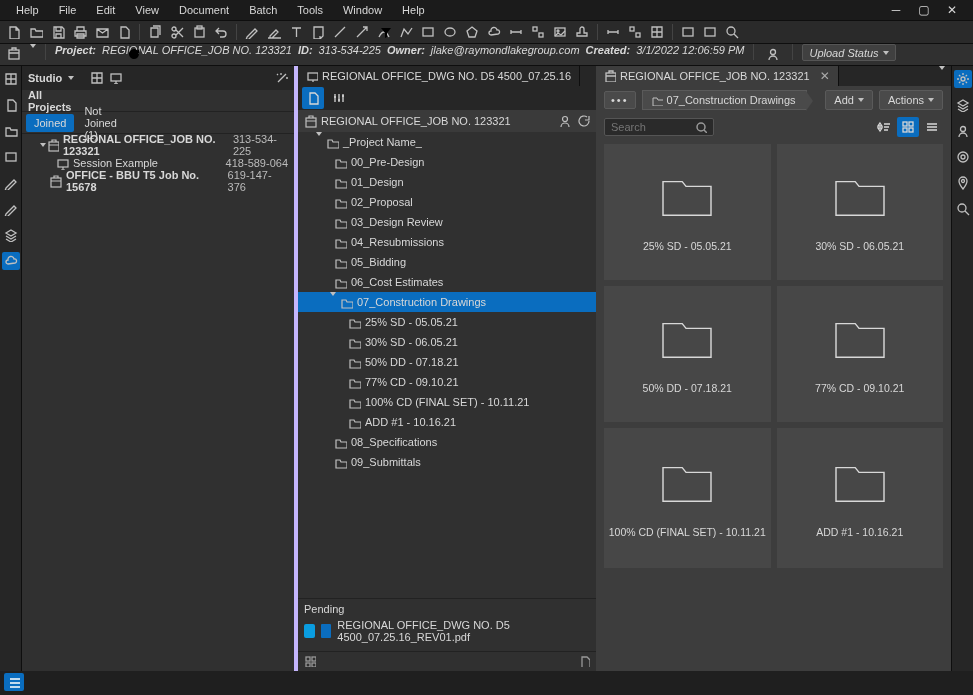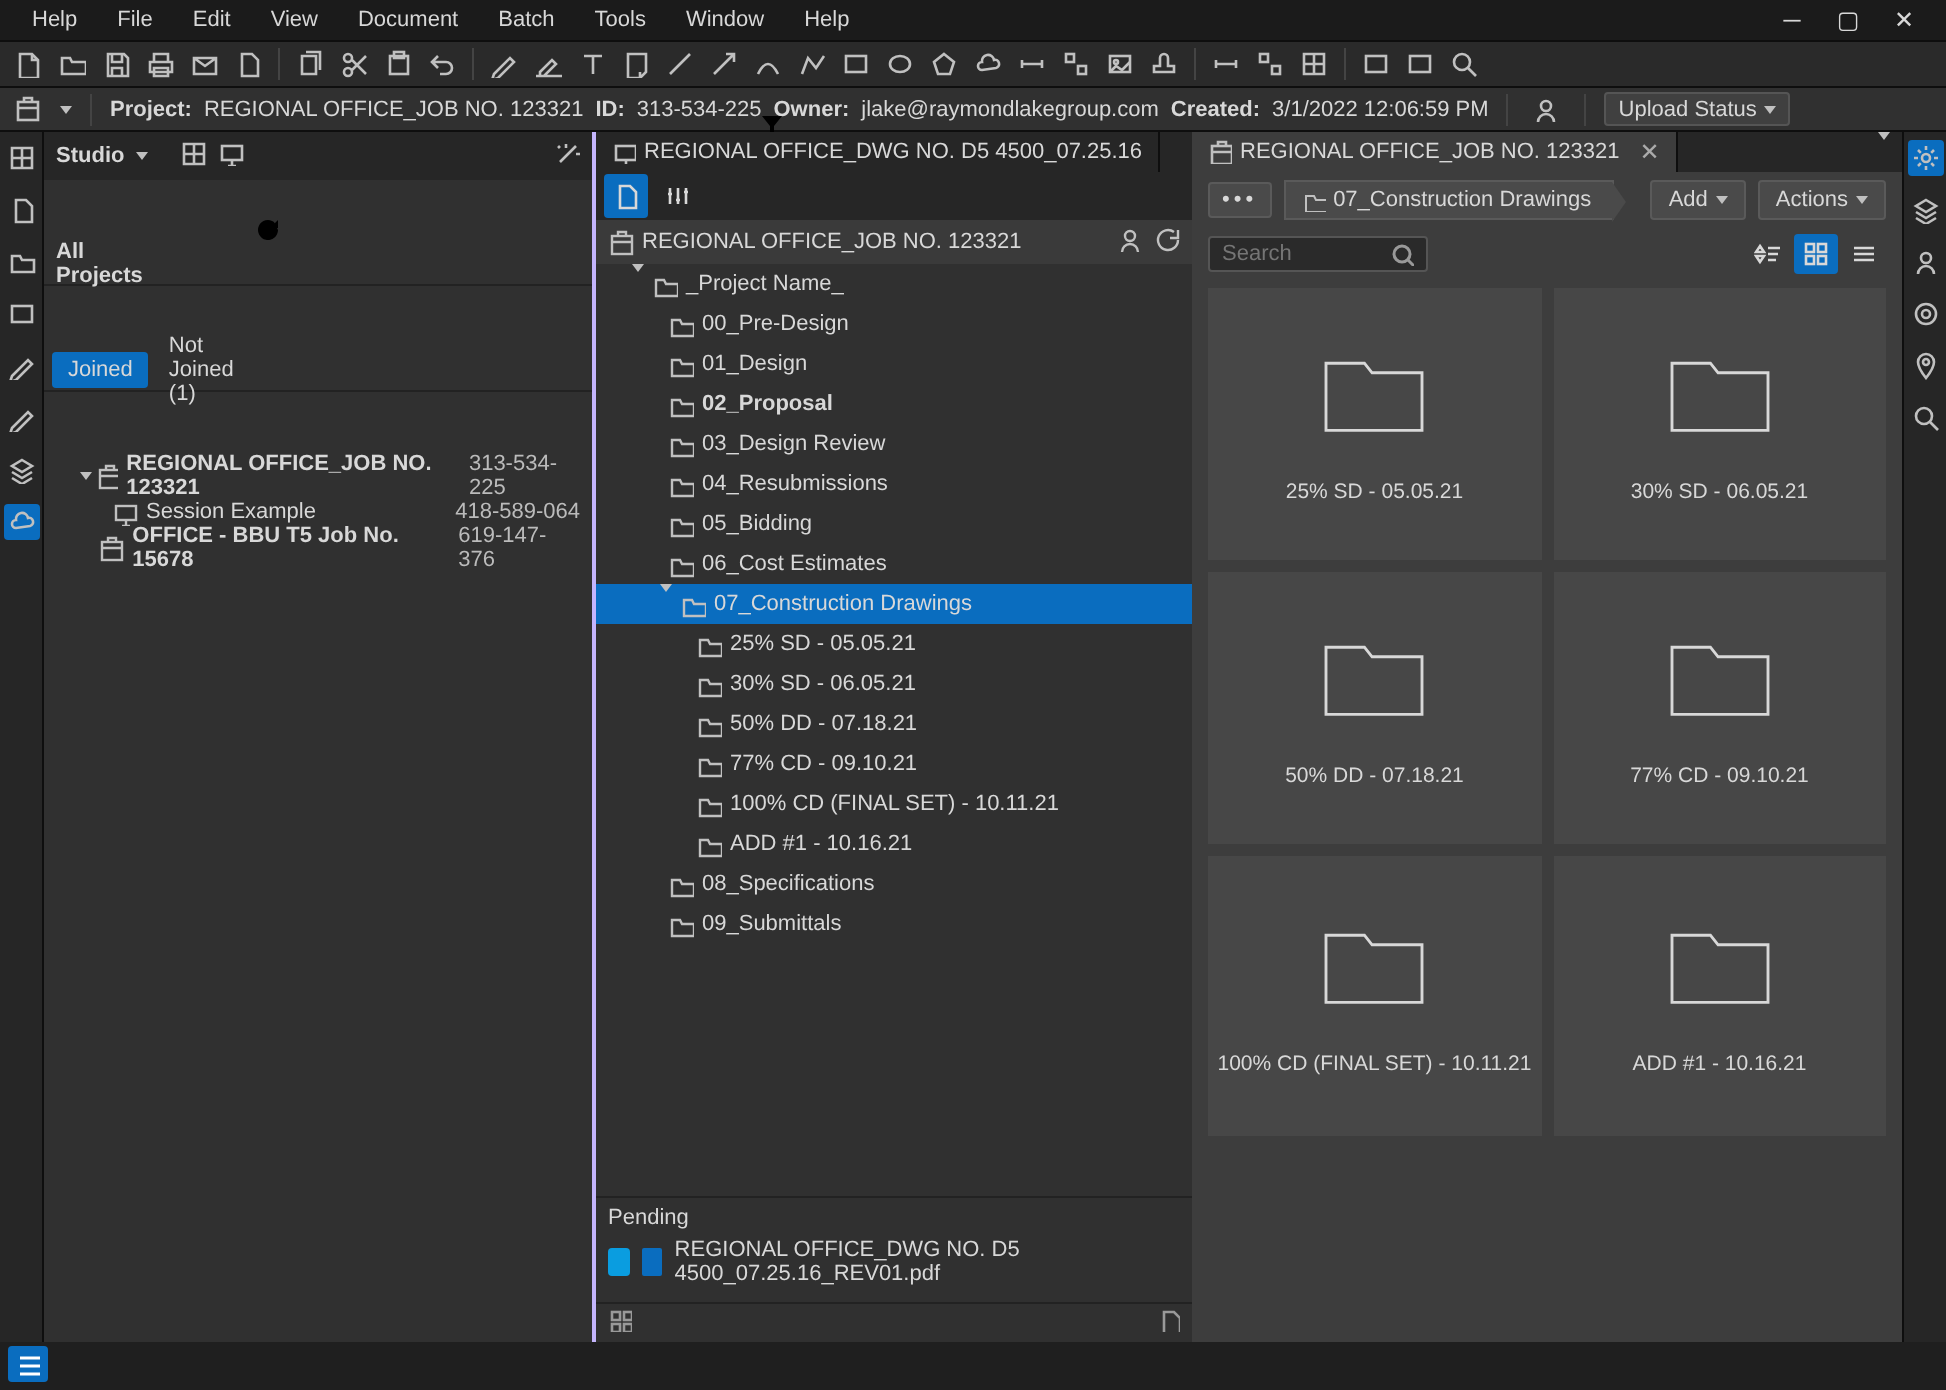--- a/index.html
+++ b/index.html
@@ -5,34 +5,34 @@
 * { margin:0; padding:0; box-sizing:border-box; font-family:"Segoe UI",Arial,sans-serif; font-size:11px; color:#d8d8d8; user-select:none; }
 body { background:#1f1f1f; width:973px; height:695px; overflow:hidden; position:relative; }
 .menubar { height:20px; background:#1b1b1b; display:flex; align-items:center; padding:0 6px; }
 .menubar .m { padding:0 10px; line-height:20px; cursor:default; }
 .winctrl { margin-left:auto; display:flex; gap:14px; padding-right:8px; }
 .winctrl span { width:14px; text-align:center; font-size:12px; }
 .toolbar { height:24px; background:#2a2a2a; border-top:1px solid #0e0e0e; border-bottom:1px solid #0e0e0e; display:flex; align-items:center; padding:0 4px; gap:2px; }
 .tbtn { width:20px; height:20px; display:flex; align-items:center; justify-content:center; border-radius:2px; }
 .tbtn svg { width:14px; height:14px; stroke:#c0c0c0; fill:none; stroke-width:1.3; }
 .sep { width:1px; height:16px; background:#444; margin:0 3px; }
-.infobar { height:22px; background:#303030; display:flex; align-items:center; padding:0 4px; gap:6px; border-bottom:1px solid #0e0e0e; }
+.infobar { height:22px; background:#303030; display:flex; padding:0 4px; gap:6px; border-bottom:1px solid #0e0e0e;font-style:italic; }
 .infobar .lbl { font-weight:600; }
 .infobar .val { color:#d8d8d8; }
 .pill { background:#404040; border:1px solid #555; border-radius:2px; height:17px; display:flex; align-items:center; padding:0 6px; gap:4px; }
 .caret-d { width:0; height:0; border-left:3px solid transparent; border-right:3px solid transparent; border-top:4px solid #c0c0c0; }
 
 .main { display:flex; height:605px; }
 .rail { width:22px; background:#262626; border-right:1px solid #0e0e0e; display:flex; flex-direction:column; align-items:center; padding-top:4px; gap:8px; }
 .rail .ri { width:18px; height:18px; display:flex; align-items:center; justify-content:center; }
 .rail .ri svg { width:14px; height:14px; stroke:#c0c0c0; fill:none; stroke-width:1.3; }
 .rail .ri.active { background:#0a6dbf; border-radius:2px; }
 .rail-r { border-left:1px solid #0e0e0e; border-right:none; }
 
-.panel-studio { width:276px; background:#303030; border-right:2px solid #c4b5fd; display:flex; flex-direction:column;gap:31px; }
+.panel-studio { width:276px; background:#303030; border-right:4px solid #c4b5fd; display:flex; flex-direction:column; }
 .panel-hd { height:24px; background:#262626; display:flex; align-items:center; padding:0 6px; gap:6px; }
 .panel-hd .title { font-weight:600; }
 .panel-hd .icons { margin-left:auto; display:flex; gap:6px; }
 .panel-hd .icons svg, .panel-hd svg { width:13px; height:13px; stroke:#c0c0c0; fill:none; stroke-width:1.3; }
 .sub-hd { height:22px; display:flex; align-items:center; padding:0 6px; border-bottom:1px solid #222;justify-content:space-between; }
 .sub-hd .icons { margin-left:auto; display:flex; gap:8px; }
 .tabbar { height:22px; display:flex; align-items:center; padding:0 4px; gap:2px; border-bottom:1px solid #222; }
 .tab { padding:3px 8px; border-radius:2px; }
 .tab.active { background:#0a6dbf; }
 .tabbar .icons { margin-left:auto; display:flex; gap:6px; }
@@ -640,21 +640,21 @@
           </svg>
           <span>00_Pre-Design</span>
         </div>
         <div class="nrow" style="padding-left: 32px;">
           <span class="arrow"></span>
           <svg class="fld">
             <use href="#i-folder"></use>
           </svg>
           <span>01_Design</span>
         </div>
-        <div class="nrow" style="padding-left: 32px; font-weight: bold;">
+        <div class="nrow" style="padding-left: 32px;">
           <span class="arrow"></span>
           <svg class="fld">
             <use href="#i-folder"></use>
           </svg>
           <span>02_Proposal</span>
         </div>
         <div class="nrow" style="padding-left: 32px;">
           <span class="arrow"></span>
           <svg class="fld">
             <use href="#i-folder"></use>

